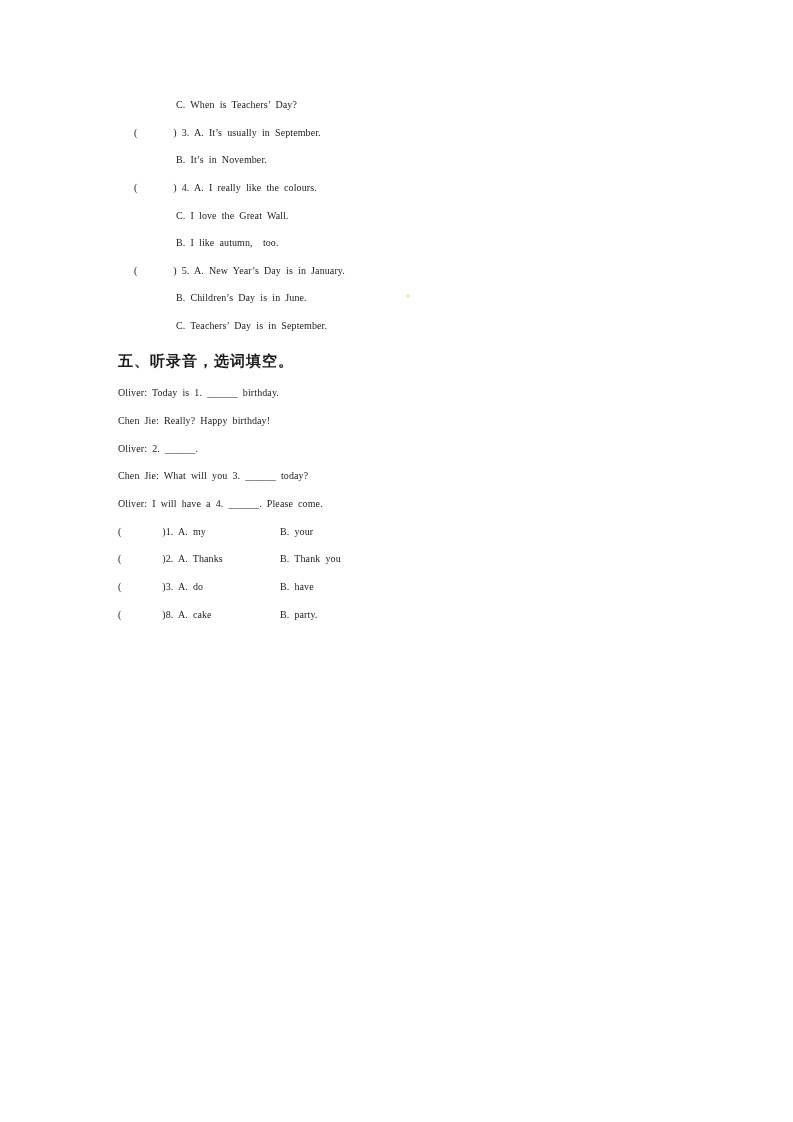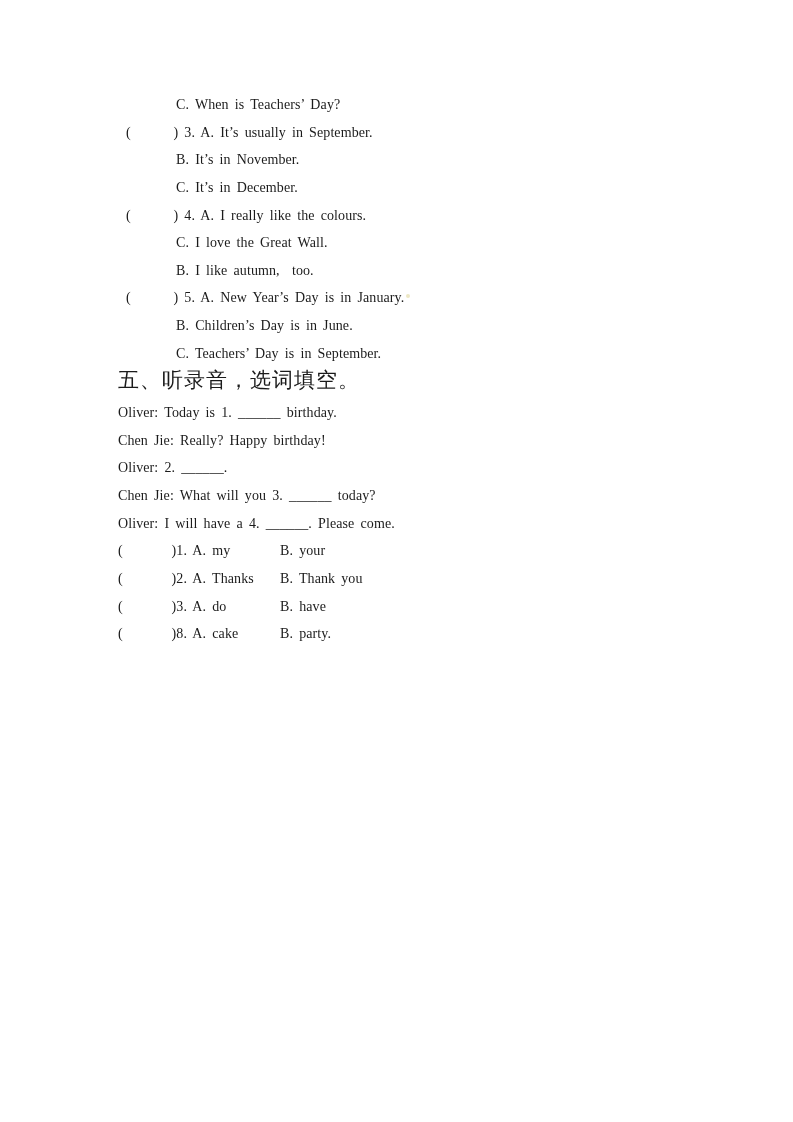--- a/index.html
+++ b/index.html
@@ -11,36 +11,37 @@
     color:#1b1b1b;
     overflow:hidden;
   }
   .sheet{
     position:absolute;
     left:118px;top:91px;
     width:600px;
   }
   .line{
     white-space:pre;
-    font-size:14px;
+    font-size:10px;
     line-height:27.65px;
     height:27.65px;
     word-spacing:2.5px;
     letter-spacing:0.1px;
   }
-  .item{margin-left:8px;}
+  .item{margin-left:16px;}
   .opt{margin-left:58px;}
   .heading{
-    font-size:21px;
-    font-weight:normal;
+    font-size:15px;
+    font-weight:bold;
     line-height:27.65px;
     height:27.65px;
     margin-bottom:4px;
     letter-spacing:1px;
     white-space:pre;
+    margin-top:8px;
   }
   .choice-row{display:flex;}
   .colA{
     display:inline-block;
     width:162px;
     white-space:pre;
     flex:0 0 162px;
   }
   .colB{white-space:pre;}
   .speck{
@@ -52,21 +53,20 @@
   }
 </style>
 </head>
 <body>
 
 <div class="sheet">
 
   <div class="line opt">C. When is Teachers’ Day?</div>
   <div class="line item">(       ) 3. A. It’s usually in September.</div>
   <div class="line opt">B. It’s in November.</div>
-  <div class="line opt">C. It’s in December.</div>
   <div class="line item">(       ) 4. A. I really like the colours.</div>
   <div class="line opt">C. I love the Great Wall.</div>
   <div class="line opt">B. I like autumn,  too.</div>
   <div class="line item">(       ) 5. A. New Year’s Day is in January.</div>
   <div class="line opt">B. Children’s Day is in June.</div>
   <div class="line opt">C. Teachers’ Day is in September.</div>
 
   <div class="heading">五、听录音，选词填空。</div>
 
   <div class="line">Oliver: Today is 1. ______ birthday.</div>

